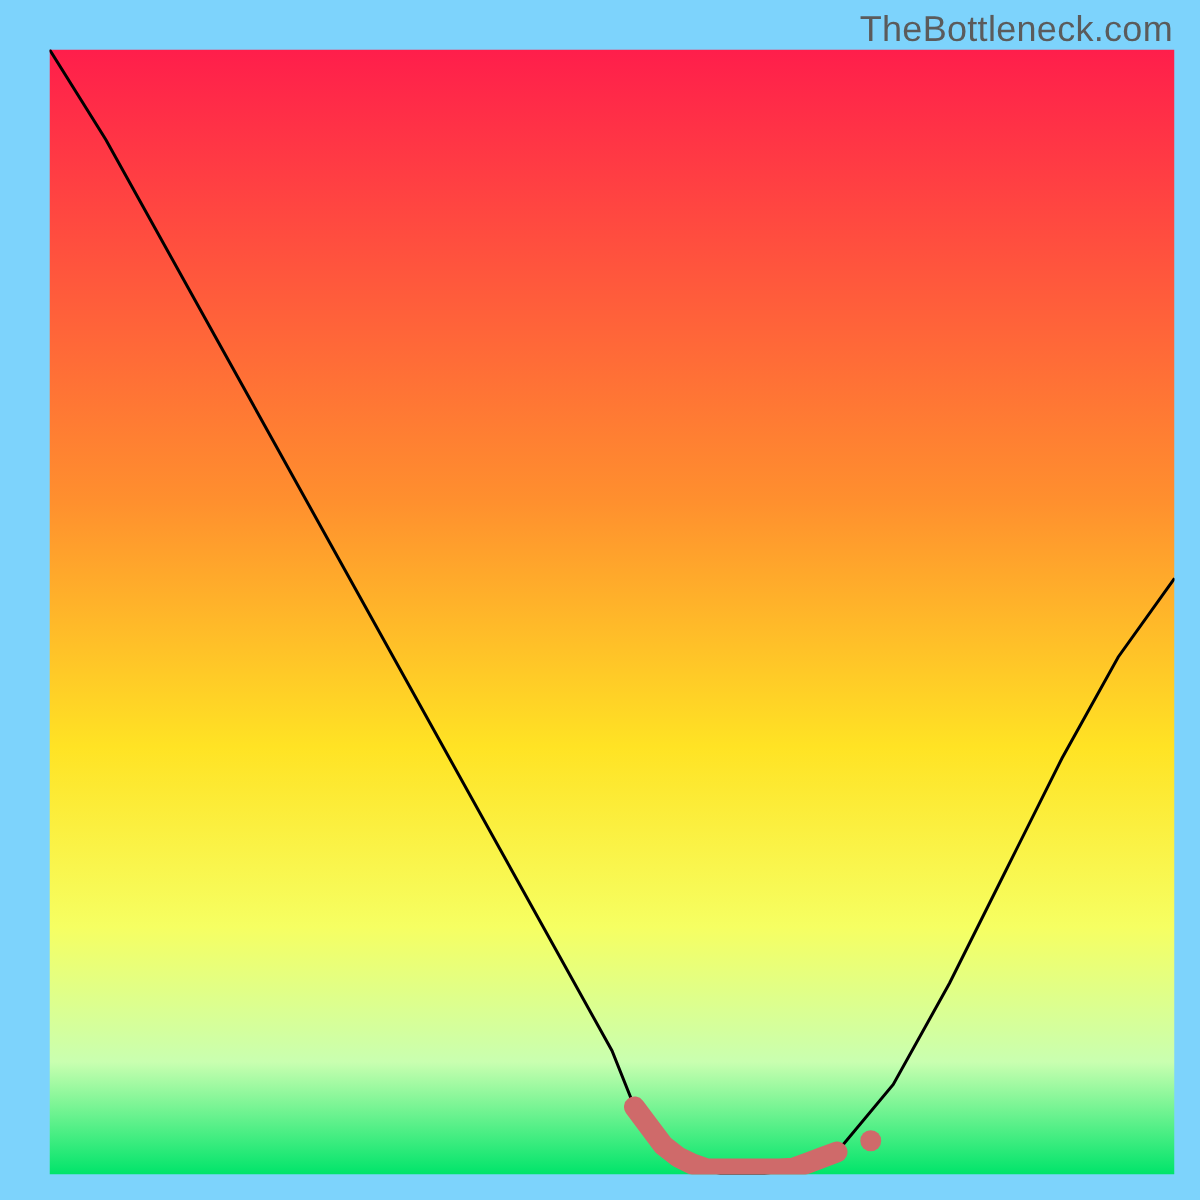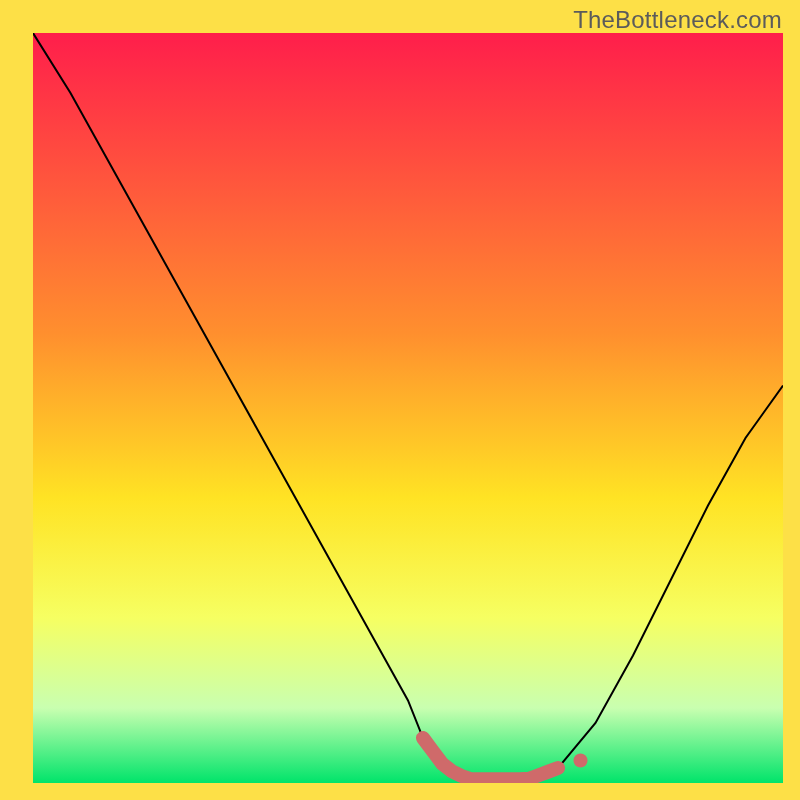--- a/index.html
+++ b/index.html
@@ -9,21 +9,21 @@
     height: 800px;
     background: #000;
     overflow: hidden;
   }
   .frame {
     position: absolute;
     left: 0;
     top: 0;
     width: 800px;
     height: 800px;
-    background: #fde047;
+    background: #7dd3fc;
   }
   .plot {
     position: absolute;
     left: 33px;
     top: 33px;
     width: 750px;
     height: 750px;
   }
   .watermark {
     position: absolute;

